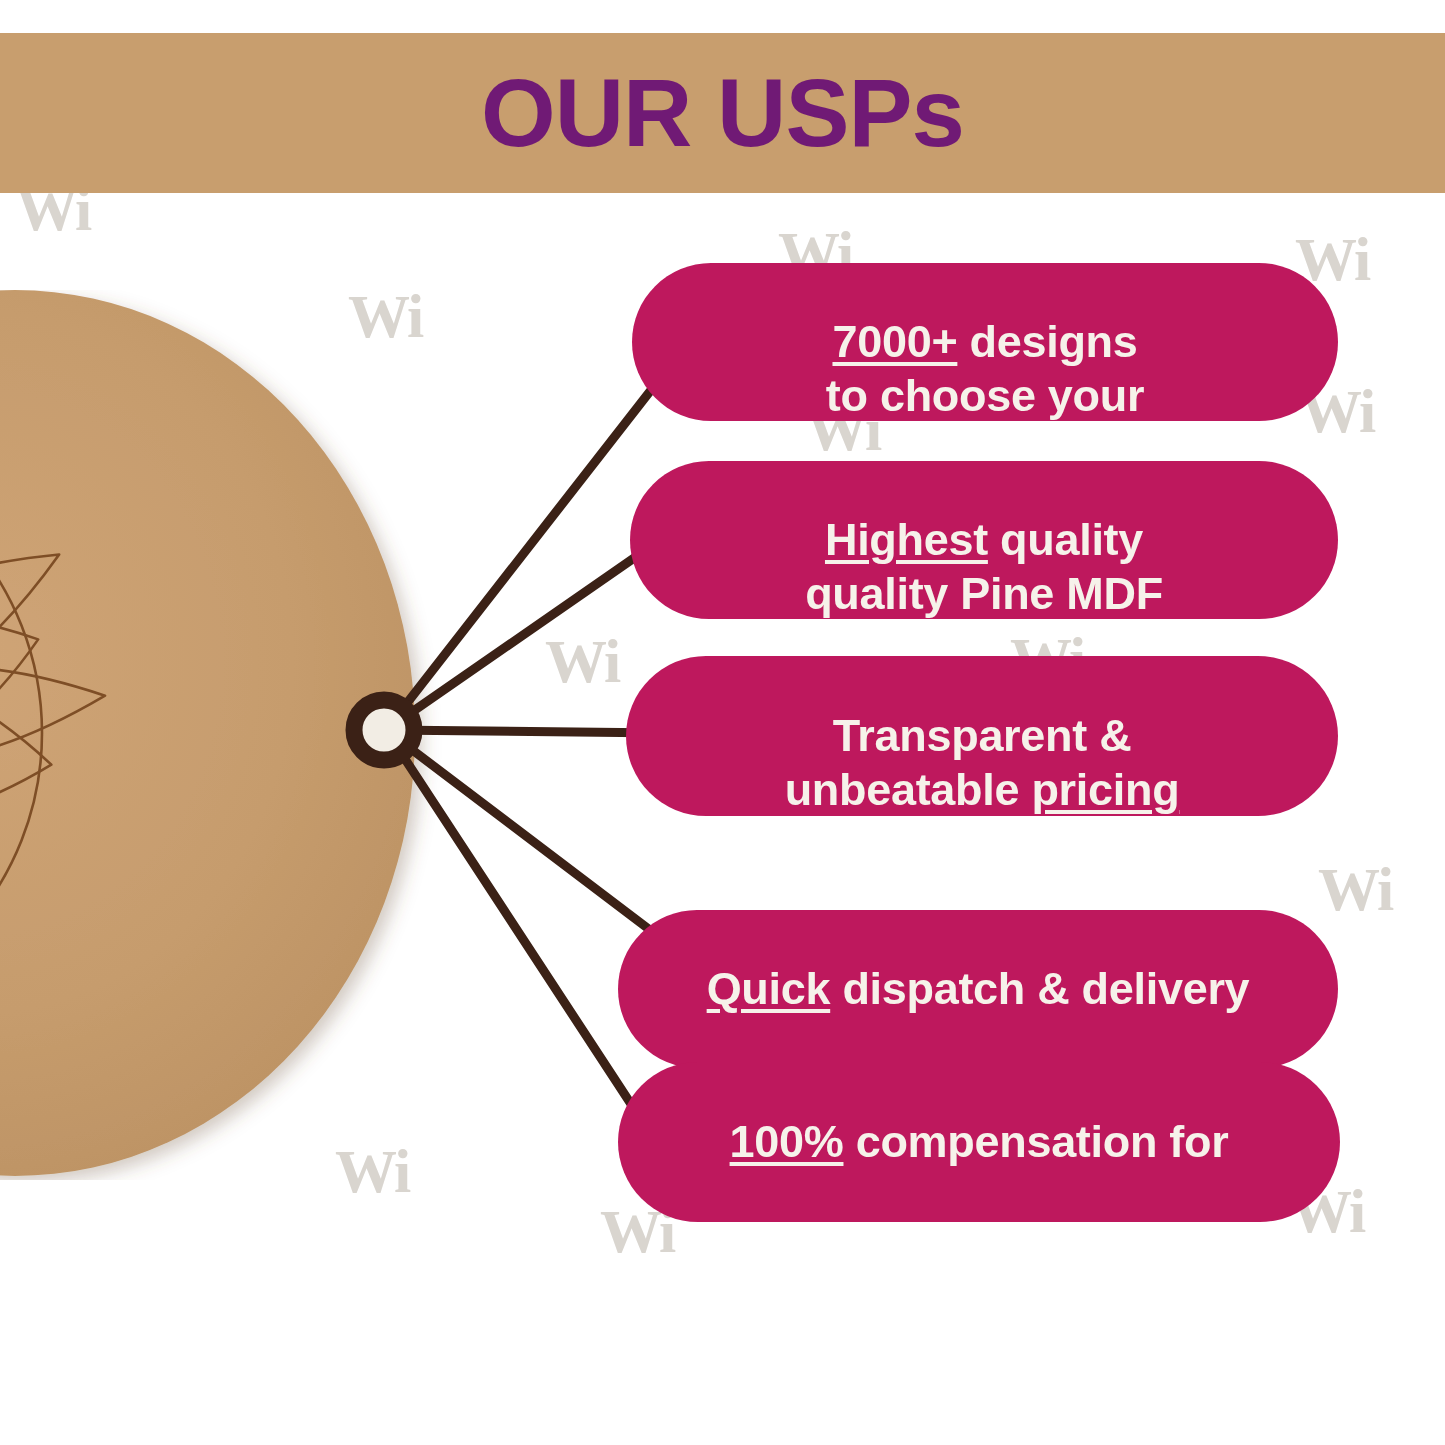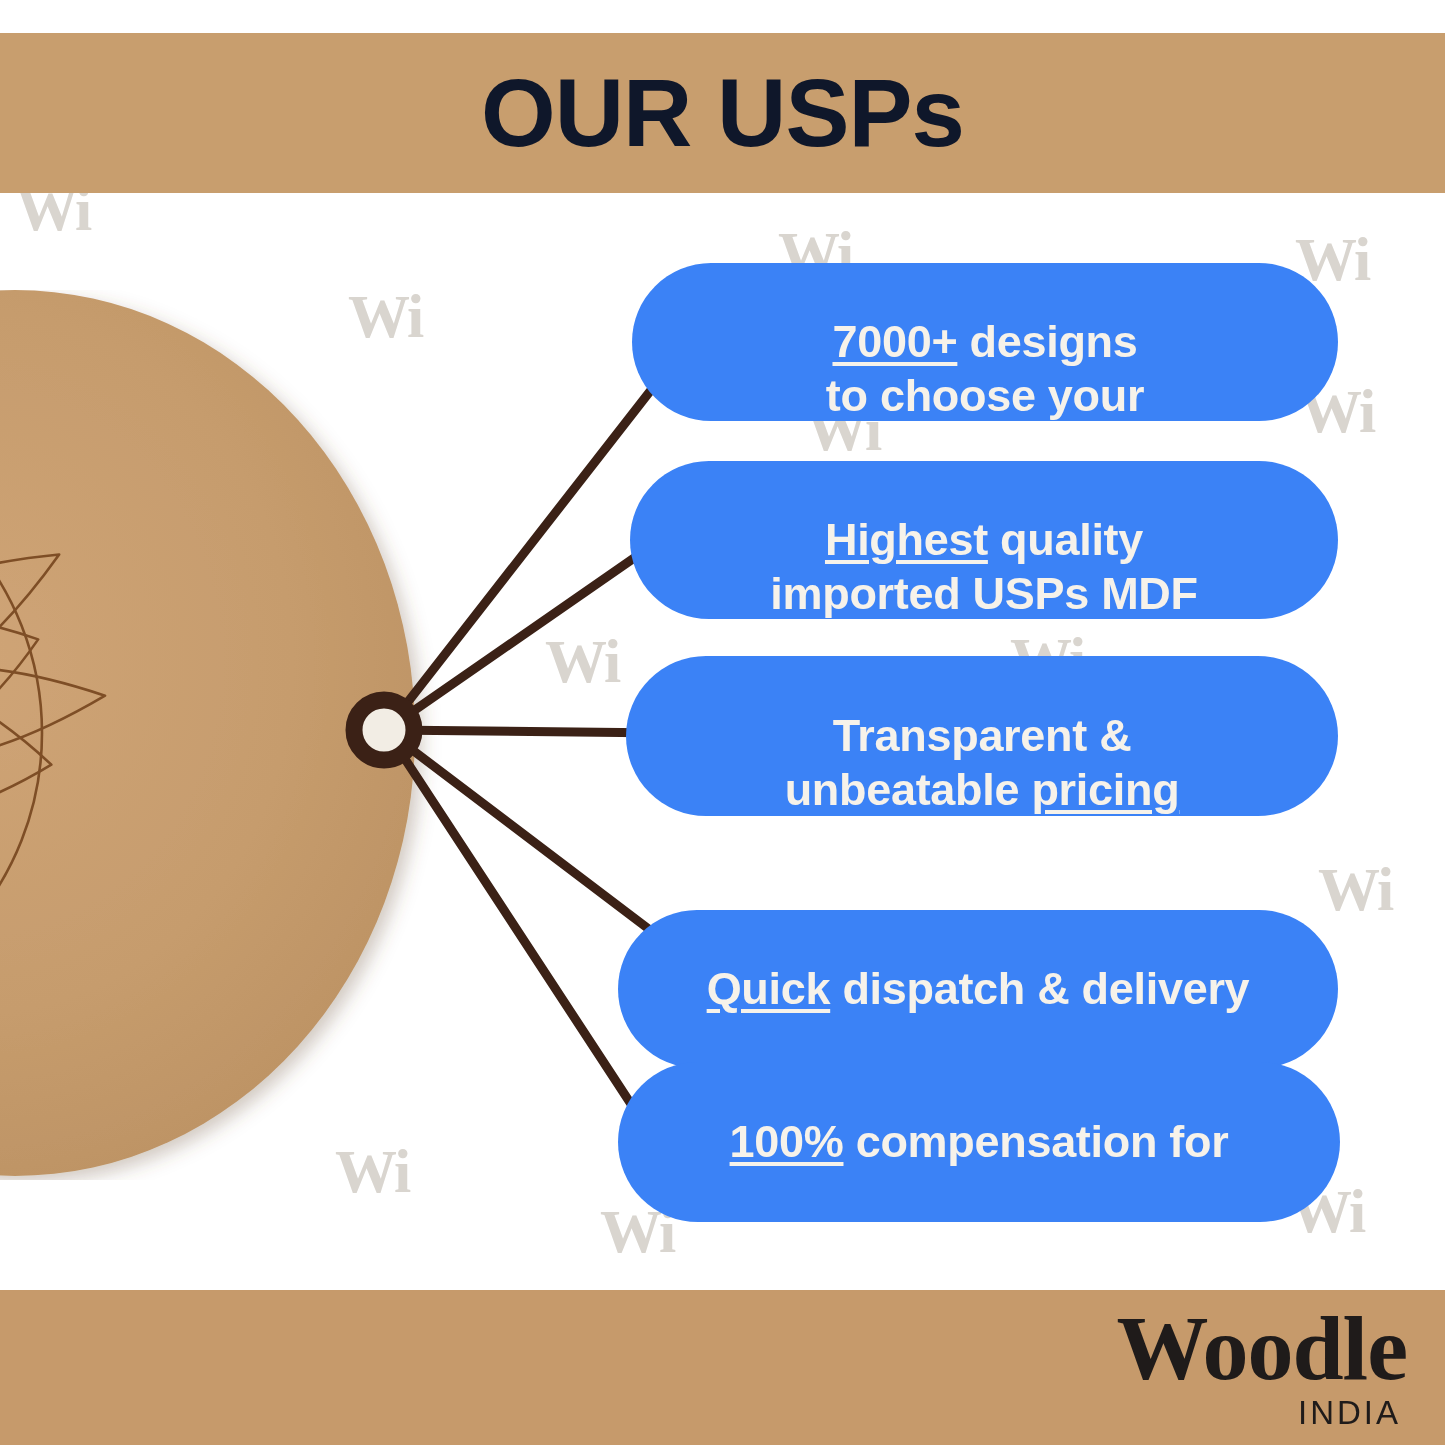--- a/index.html
+++ b/index.html
@@ -55,21 +55,21 @@
   }
 
   
   .pills {
     position: absolute;
     inset: 0;
     z-index: 4;
   }
   .pill {
     position: absolute;
-    background: #3b82f6;
+    background: #be185d;
     border-radius: 999px;
     display: flex;
     align-items: center;
     justify-content: center;
     box-sizing: border-box;
     padding: 6px 26px;
   }
   .pill-text {
     color: #f6f2ea;
     font-family: "Liberation Sans", sans-serif;
@@ -93,21 +93,21 @@
     top: 33px;
     width: 1445px;
     height: 160px;
     background: #c89e6e;
     z-index: 6;
     display: flex;
     align-items: center;
     justify-content: center;
   }
   .header-title {
-    color: #0f172a;
+    color: #701a75;
     font-family: "Liberation Sans", sans-serif;
     font-weight: 700;
     font-size: 96px;
     letter-spacing: -1px;
     line-height: 1;
   }
 
   
   .footer-band {
     position: absolute;
@@ -260,21 +260,21 @@
   <div class="pills">
 
     <div class="pill" style="left:632px; top:263px; width:706px; height:158px;">
       <div class="pill-text">
         <u>7000+</u><span> designs</span><br><span>to choose your</span>
       </div>
     </div>
 
     <div class="pill" style="left:630px; top:461px; width:708px; height:158px;align-items:center;">
       <div class="pill-text">
-        <u>Highest</u><span> quality</span><br><span>imported USPs MDF</span>
+        <u>Highest</u><span> quality</span><br><span>quality Pine MDF</span>
       </div>
     </div>
 
     <div class="pill" style="left:626px; top:656px; width:712px; height:160px;">
       <div class="pill-text">
         <span>Transparent &amp;</span><br><span>unbeatable </span><u>pricing</u>
       </div>
     </div>
 
     <div class="pill" style="left:618px; top:866px; width:720px; height:158px;margin-top:44px;">
@@ -288,20 +288,14 @@
         <u>100%</u><span> compensation for</span><br>
       </div>
     </div>
 
   </div>
 
   <div class="header-band">
     <div class="header-title">OUR USPs</div>
   </div>
 
-  <div class="footer-band">
-    <div class="logo">
-      <span class="logo-word">Woodle</span>
-      <span class="logo-sub">INDIA</span>
-    </div>
-  </div>
 
 </div>
 
 </body></html>

